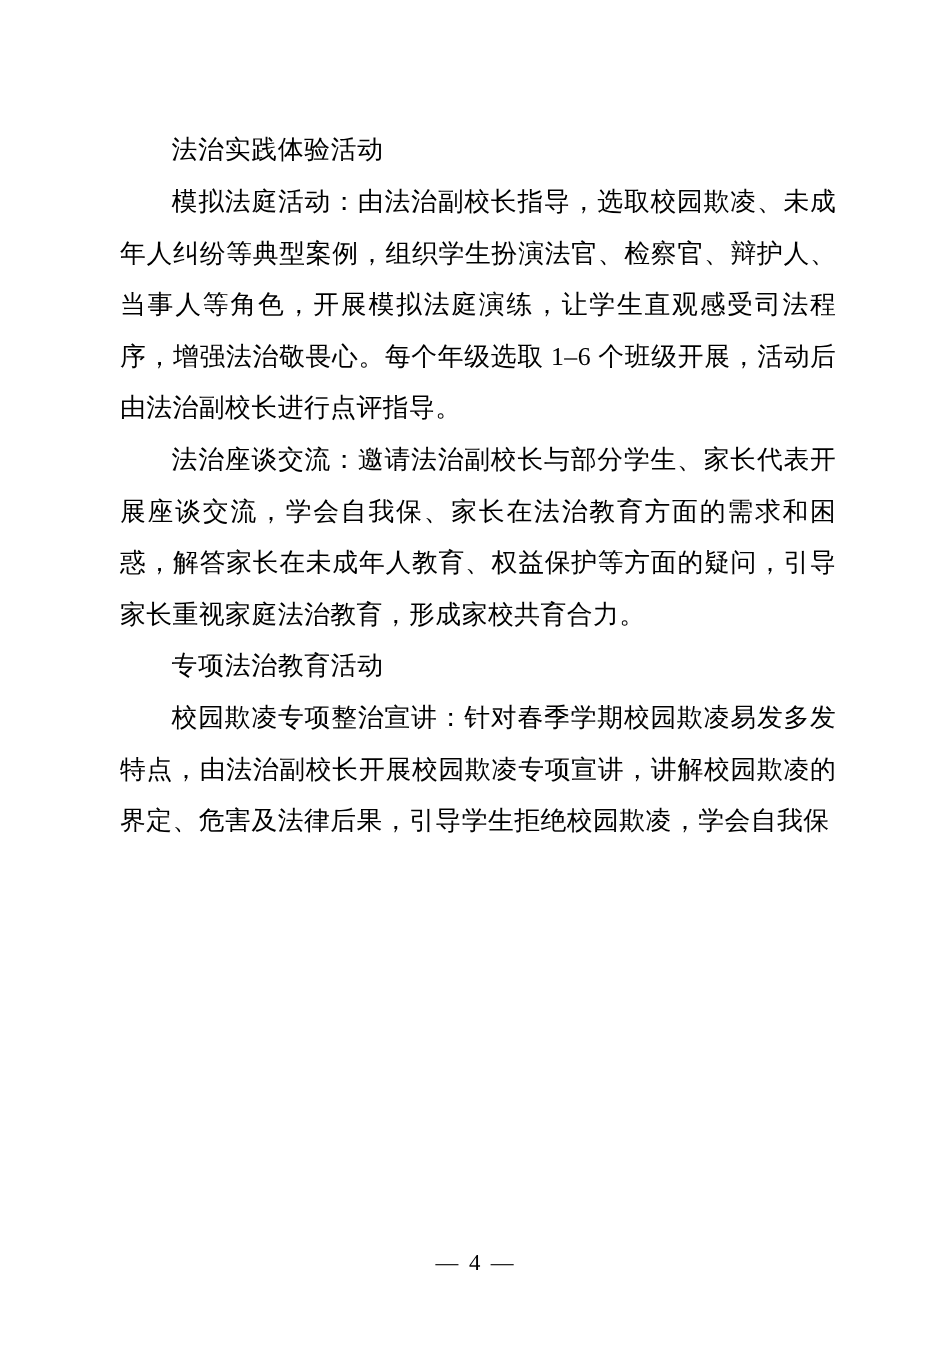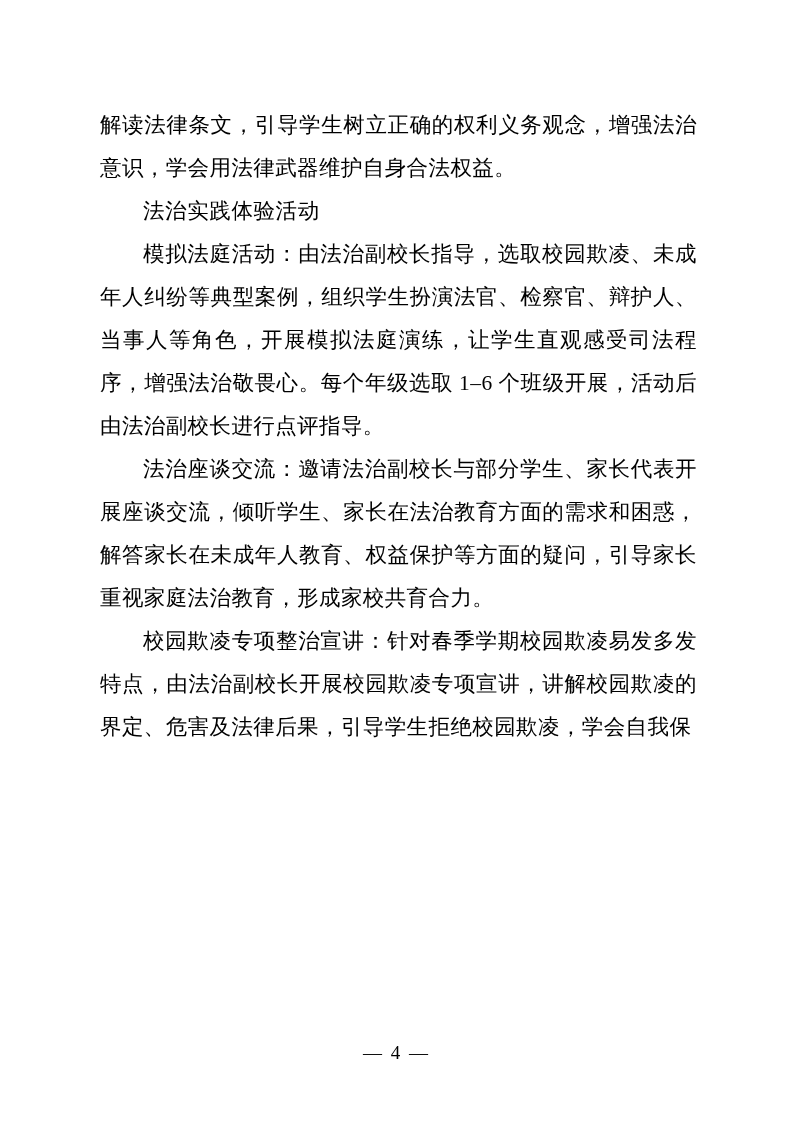--- a/index.html
+++ b/index.html
@@ -53,20 +53,20 @@
     font-family: "Liberation Serif", "DejaVu Serif", serif;
     letter-spacing: 2px;
     color: #000000;
   }
 </style>
 </head>
 <body>
 
 <div class="page">
   <div class="doc-body">
-    <p class="para" style="text-indent:0">解读法律条文，引导学生树立正确的权利义务观念，增强法治意识，学会用法律武器维护自身合法权益。</p>
     <p class="heading">法治实践体验活动</p>
     <p class="para">模拟法庭活动：由法治副校长指导，选取校园欺凌、未成年人纠纷等典型案例，组织学生扮演法官、检察官、辩护人、当事人等角色，开展模拟法庭演练，让学生直观感受司法程序，增强法治敬畏心。每个年级选取 1–6 个班级开展，活动后由法治副校长进行点评指导。</p>
-    <p class="para">法治座谈交流：邀请法治副校长与部分学生、家长代表开展座谈交流，倾听学生、家长在法治教育方面的需求和困惑，解答家长在未成年人教育、权益保护等方面的疑问，引导家长重视家庭法治教育，形成家校共育合力。</p>
+    <p class="para">法治座谈交流：邀请法治副校长与部分学生、家长代表开展座谈交流，学会自我保、家长在法治教育方面的需求和困惑，解答家长在未成年人教育、权益保护等方面的疑问，引导家长重视家庭法治教育，形成家校共育合力。</p>
+    <p class="heading">专项法治教育活动</p>
     <p class="para">校园欺凌专项整治宣讲：针对春季学期校园欺凌易发多发特点，由法治副校长开展校园欺凌专项宣讲，讲解校园欺凌的界定、危害及法律后果，引导学生拒绝校园欺凌，学会自我保</p>
   </div>
   <div class="footer">— 4 —</div>
 </div>
 
 </body></html>

